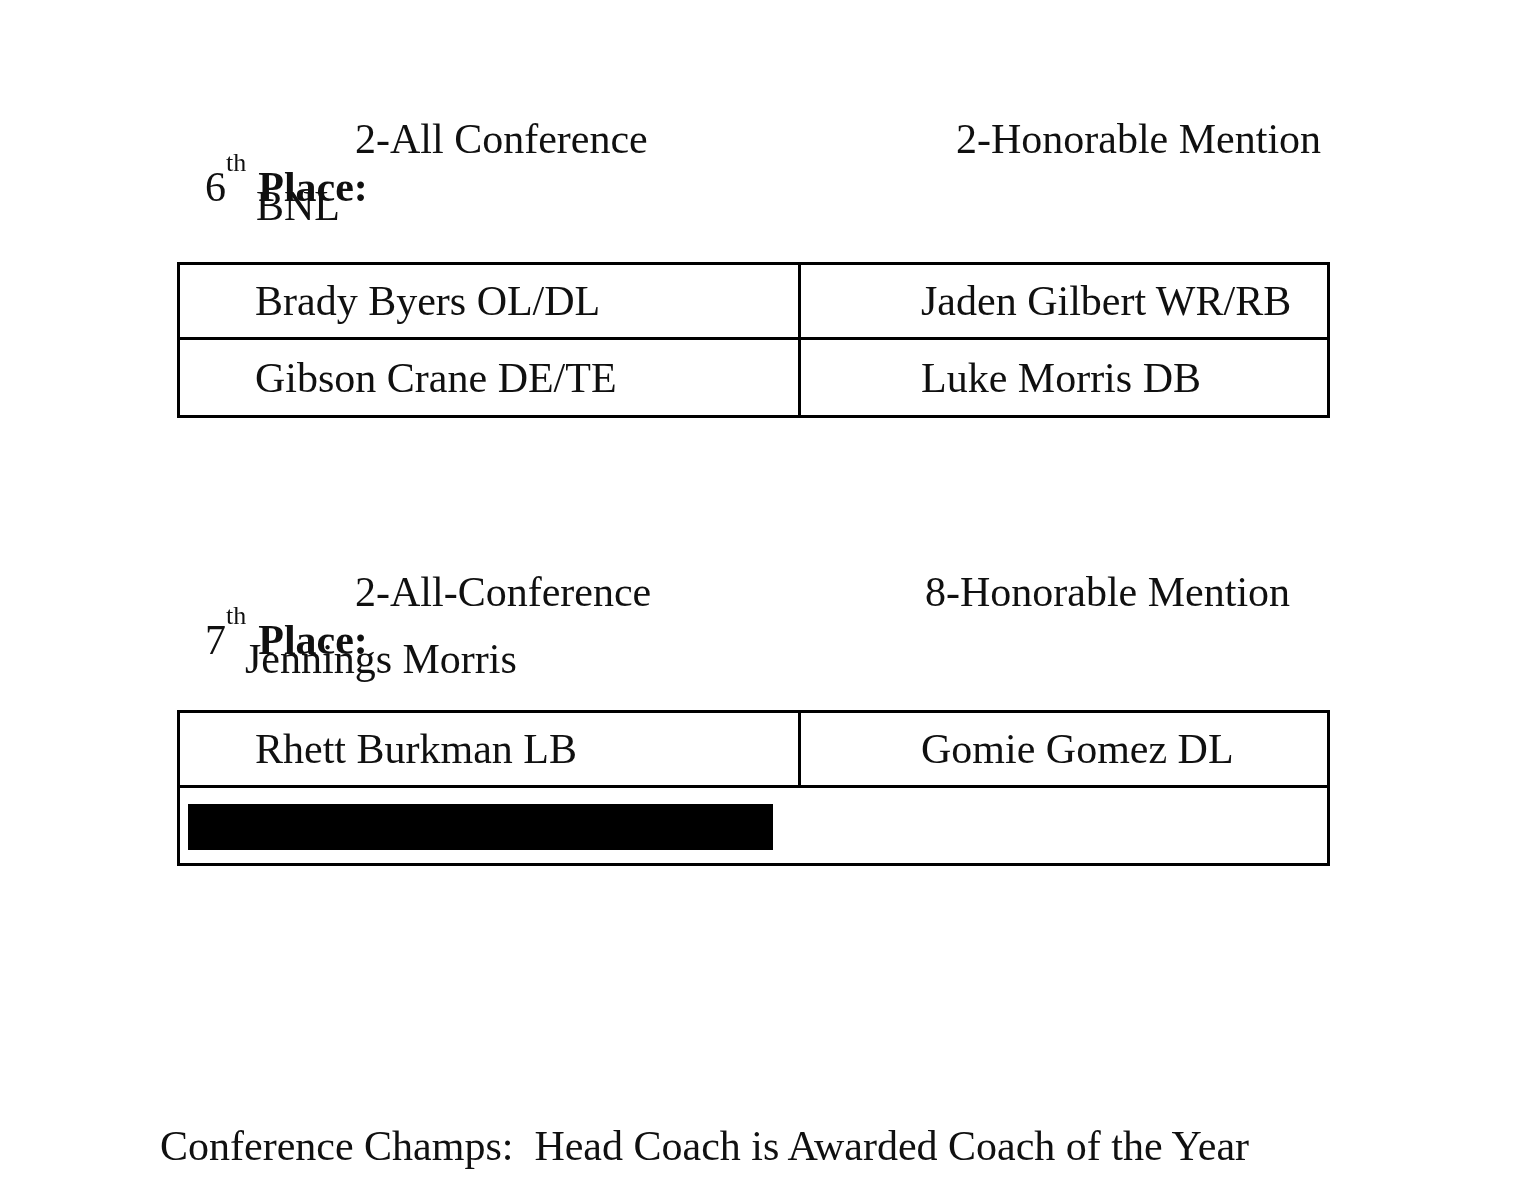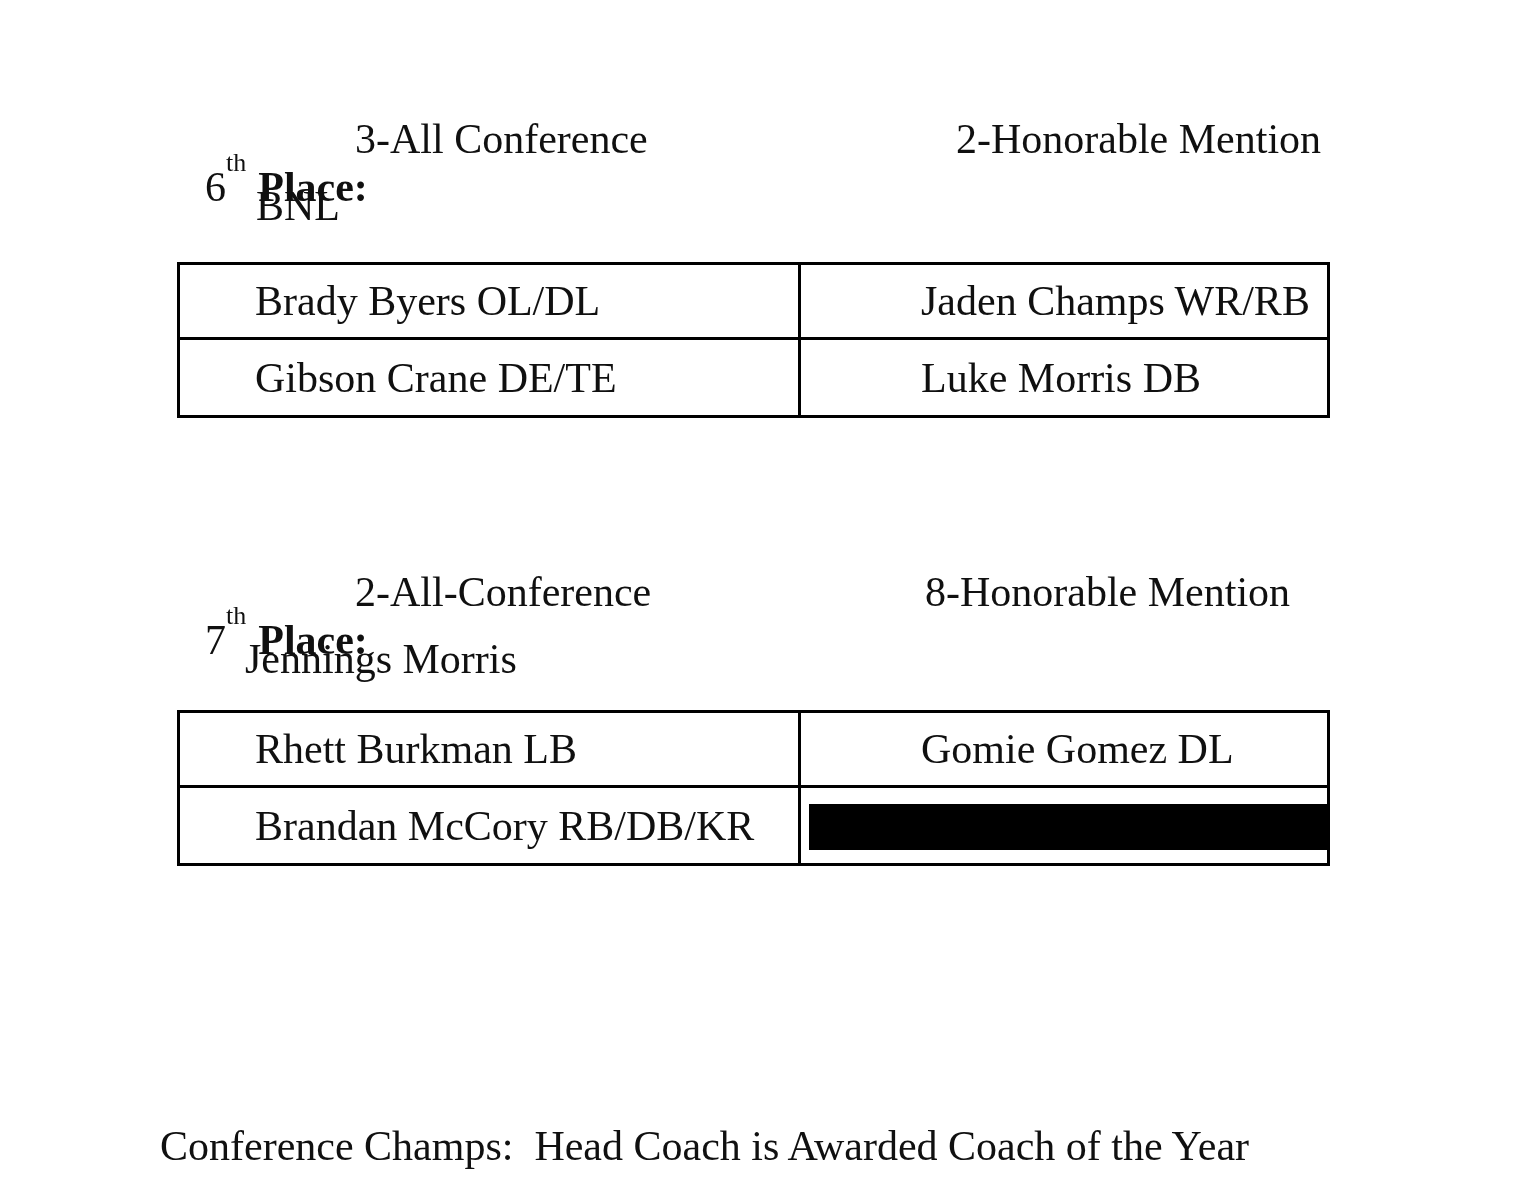--- a/index.html
+++ b/index.html
@@ -69,31 +69,31 @@
   }
 </style>
 </head>
 <body>
 
 <div class="page">
 
   <div class="line" style="left:163px;top:115px">
     <span>6</span><sup class="ord">th</sup><span class="place-label">Place:</span>
   </div>
-  <div class="line" style="left:355px;top:115px">3-All Conference</div>
+  <div class="line" style="left:355px;top:115px">2-All Conference</div>
   <div class="line" style="left:956px;top:115px">2-Honorable Mention</div>
 
   <div class="line" style="left:256px;top:182px">BNL</div>
 
   <div class="award-table" style="top:262px">
     <div class="cell col-l r1">
       <span>Brady Byers OL/DL</span>
     </div>
     <div class="cell col-r r1">
-      <span>Jaden Champs WR/RB</span>
+      <span>Jaden Gilbert WR/RB</span>
     </div>
     <div class="cell col-l">
       <span>Gibson Crane DE/TE</span>
     </div>
     <div class="cell col-r">
       <span>Luke Morris DB</span>
     </div>
   </div>
 
   <div class="line" style="left:163px;top:568px">
@@ -104,23 +104,20 @@
 
   <div class="line" style="left:245px;top:635px">Jennings Morris</div>
 
   <div class="award-table" style="top:710px">
     <div class="cell col-l r1">
       <span>Rhett Burkman LB</span>
     </div>
     <div class="cell col-r r1">
       <span>Gomie Gomez DL</span>
     </div>
-    <div class="cell col-l">
-      <span>Brandan McCory RB/DB/KR</span>
-    </div>
     <div class="cell col-r redacted">
       <div class="redaction-bar"></div>
     </div>
   </div>
 
   <div class="footer">
     <div>Conference Champs:  Head Coach is Awarded Coach of the Year</div>
     
     
   </div>

